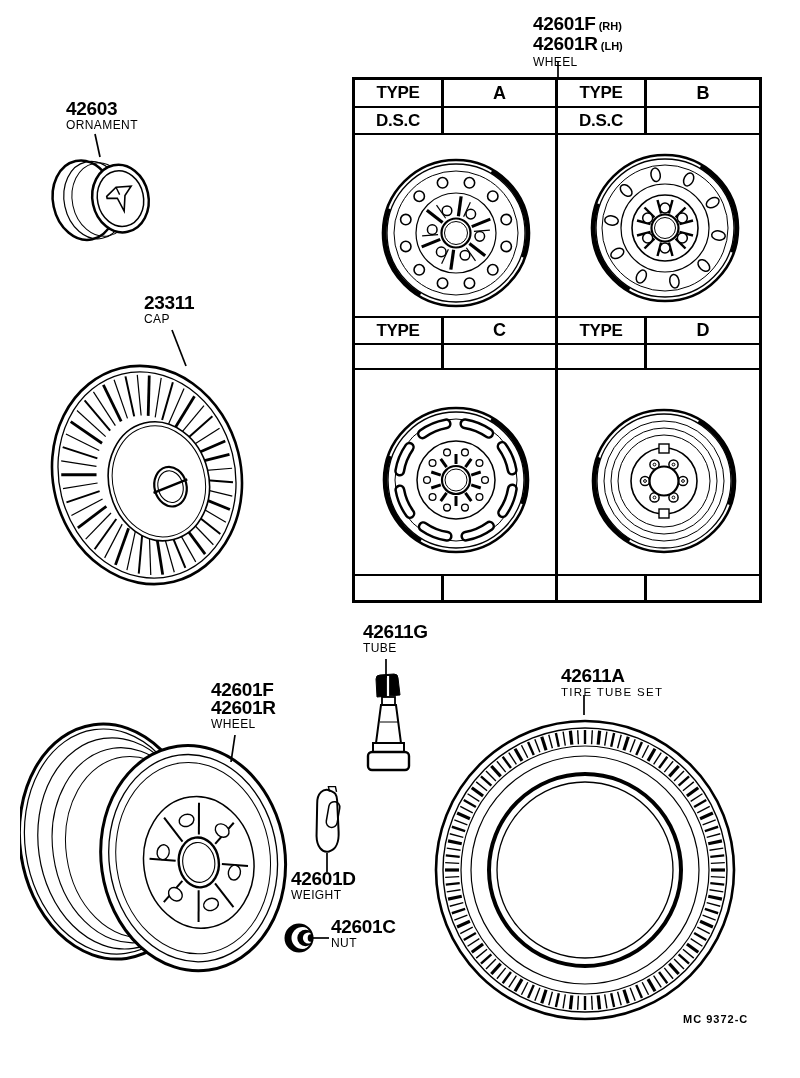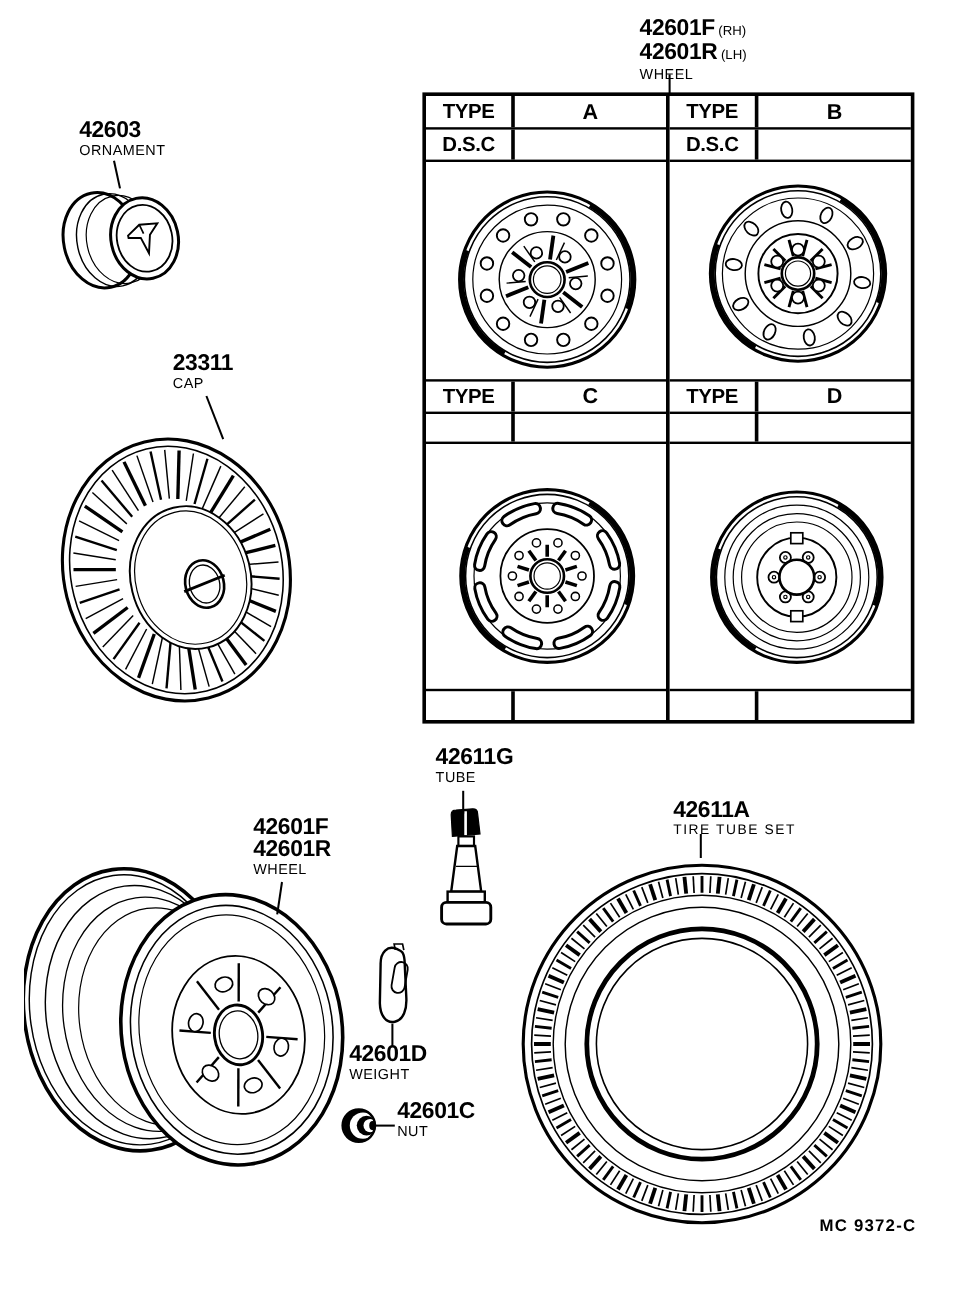--- a/index.html
+++ b/index.html
@@ -2,32 +2,32 @@
 <html><head>
 <meta charset="utf-8">
 <style>
   *{box-sizing:border-box;margin:0;padding:0}
   html,body{width:800px;height:1078px;background:#fff;overflow:hidden}
   body{position:relative;font-family:"Liberation Sans",sans-serif;color:#000}
   svg{position:absolute;display:block}
   
   .plabel{position:absolute;white-space:nowrap}
   .num{font-size:19px;font-weight:bold;line-height:18px;letter-spacing:-0.3px}
-  .sfx{font-size:11px;font-weight:normal;margin-left:3px;letter-spacing:0}
+  .sfx{font-size:11px;font-weight:bold;margin-left:3px;letter-spacing:0}
   .nm{font-size:12px;font-weight:normal;line-height:14px;letter-spacing:0.4px}
   .nm.wide{letter-spacing:1.3px;font-size:11.5px}
-  .doccode{position:absolute;left:683px;top:1013px;font-size:14px;font-weight:bold;letter-spacing:1px}
+  .doccode{position:absolute;left:683px;top:1013px;font-size:11px;font-weight:bold;letter-spacing:1px}
   
   #dtable{position:absolute;left:352px;top:77px;width:410px;height:526px;border:3px solid #000;background:#fff}
   .half{position:absolute;top:0;height:520px;width:200px}
   .half.rt{left:203px;width:201px}
   .vdiv{position:absolute;left:200px;top:0;width:3px;height:520px;background:#000}
   .trow{position:relative;width:100%;border-bottom:2px solid #000;display:flex}
   .trow.noline{border-bottom:none}
-  .lblcell{width:74px;height:100%;border-right:3px solid #000;display:flex;align-items:center;justify-content:center;font-weight:bold;font-size:17px;letter-spacing:-0.3px}
+  .lblcell{width:89px;height:100%;border-right:3px solid #000;display:flex;align-items:center;justify-content:center;font-weight:bold;font-size:17px;letter-spacing:-0.3px}
   .valcell{flex:1;height:100%;display:flex;align-items:center;justify-content:center;font-weight:bold;font-size:18px}
   .imgrow{position:relative;width:100%;border-bottom:2px solid #000}
 </style>
 </head>
 <body>
 
 <div id="dtable">
   <div class="half">
     <div class="trow" style="height:28px">
       <div class="lblcell">TYPE</div>

